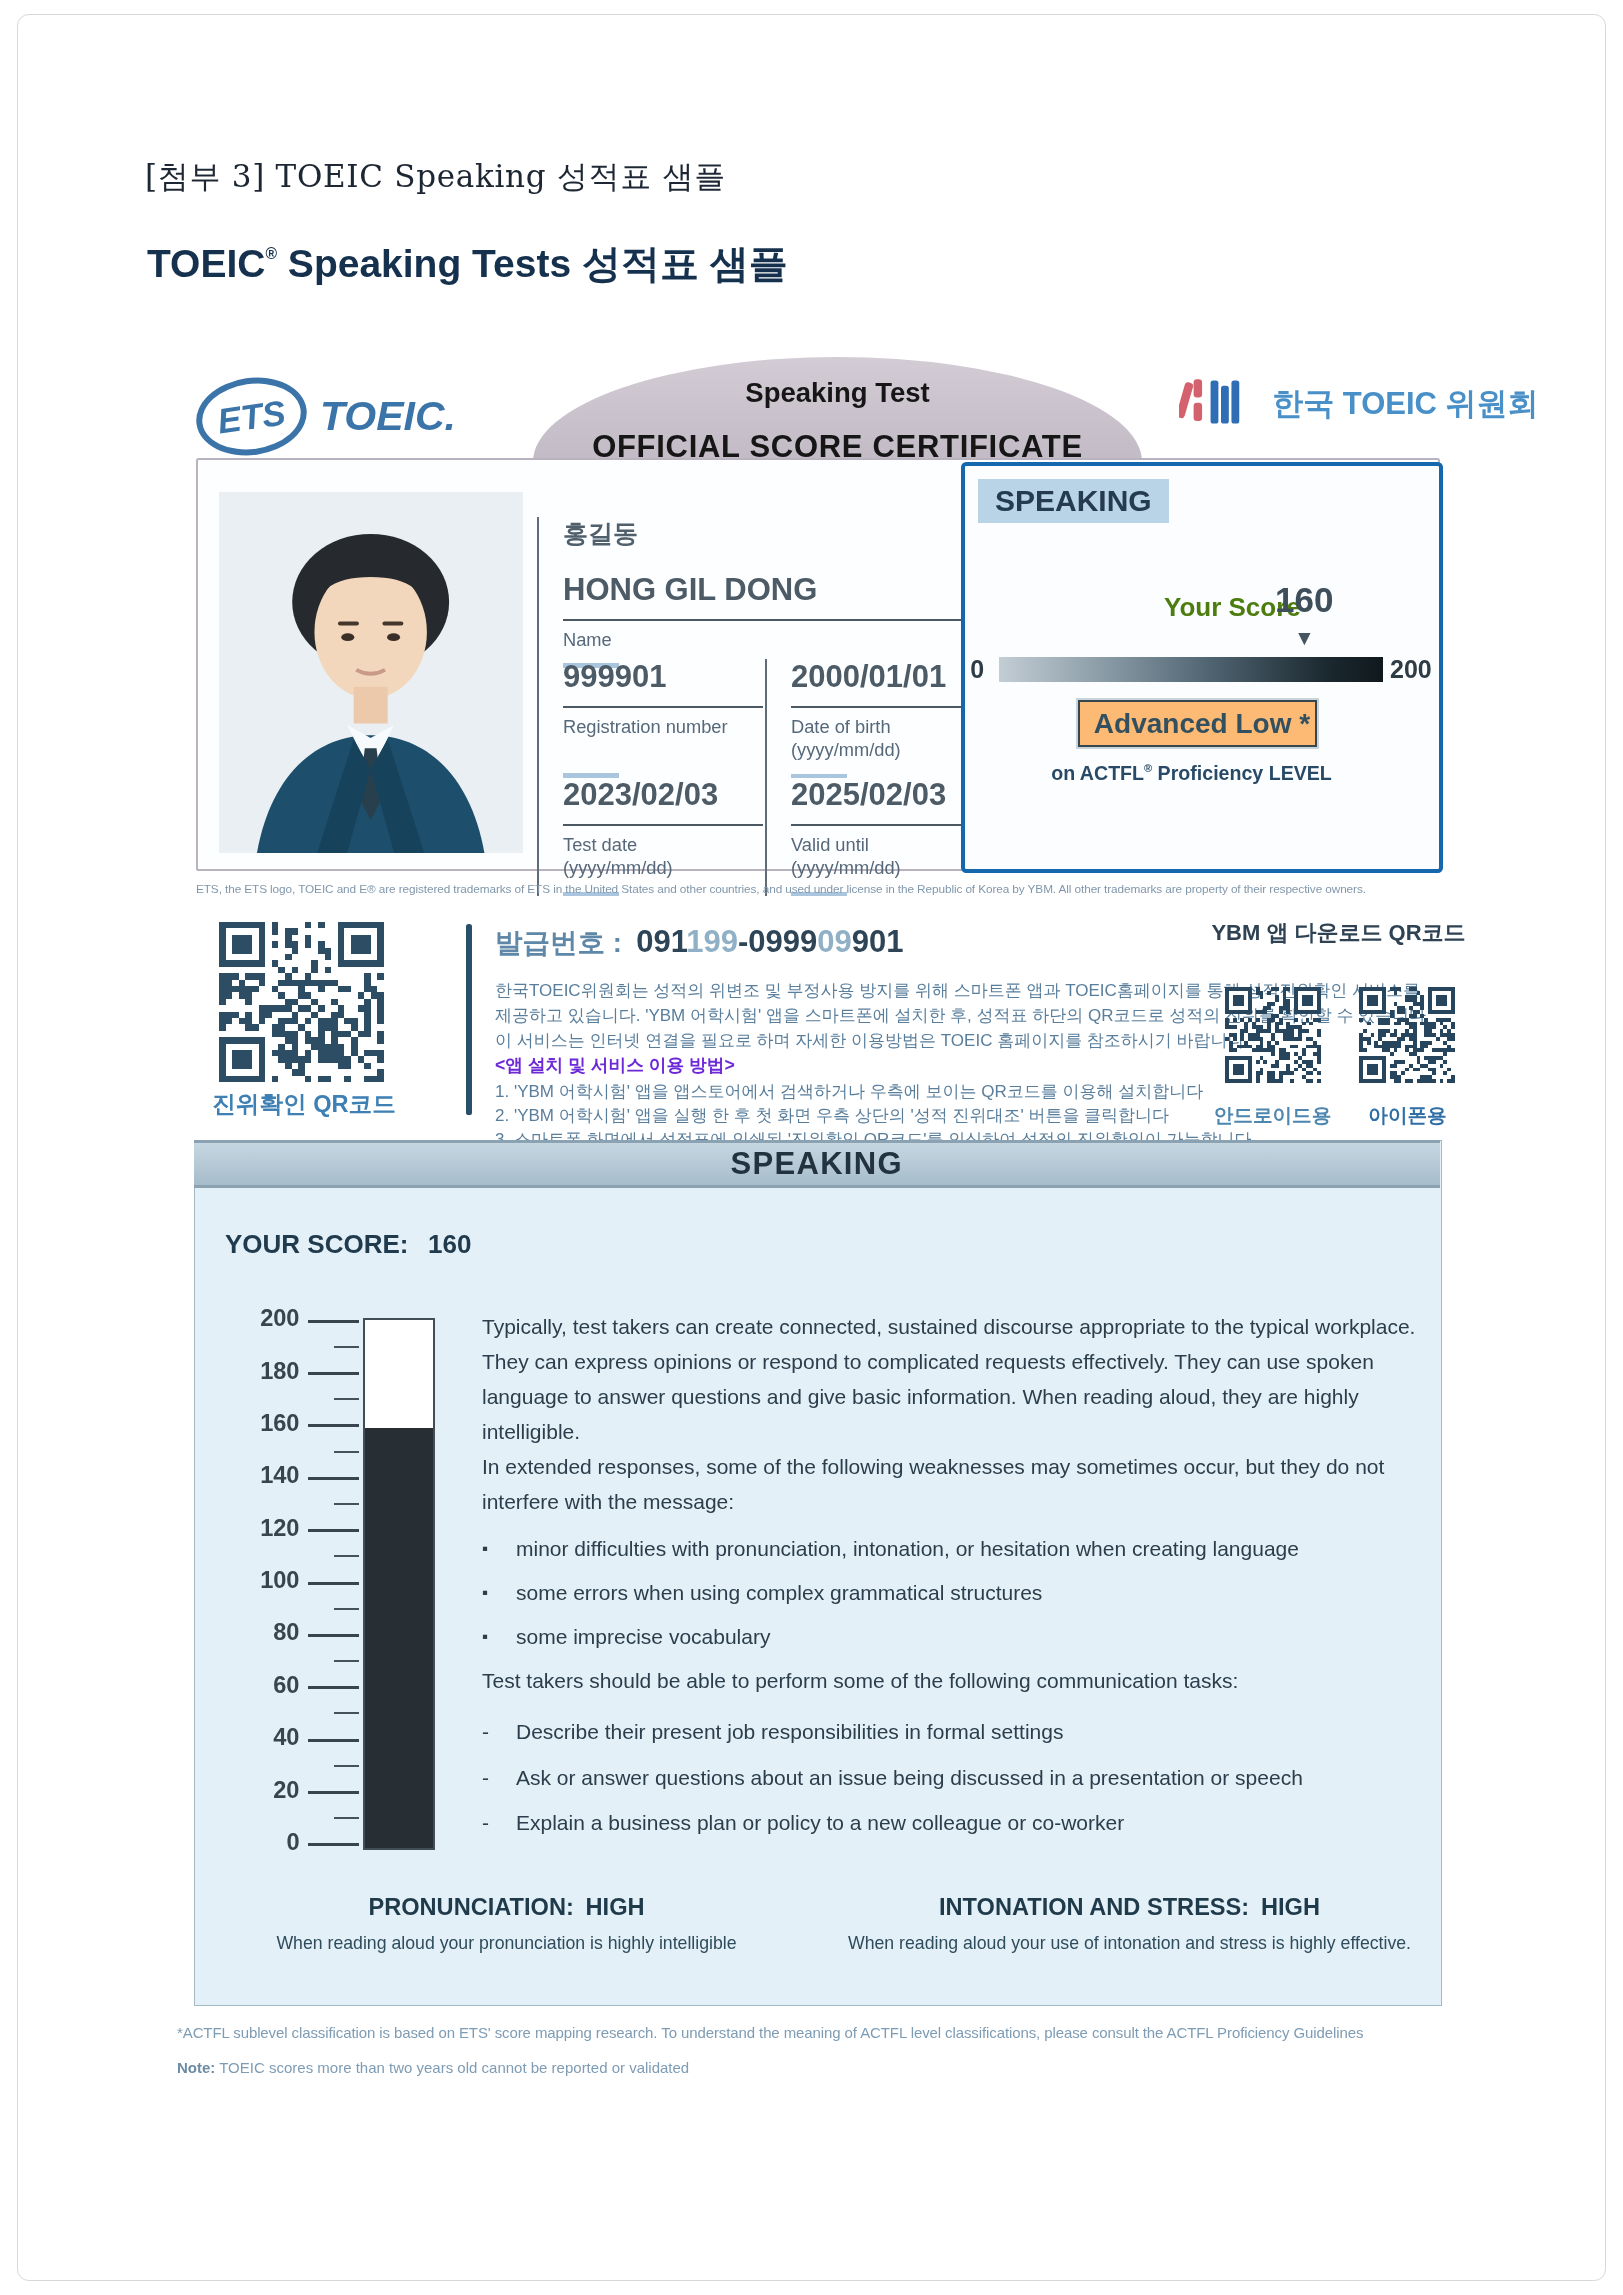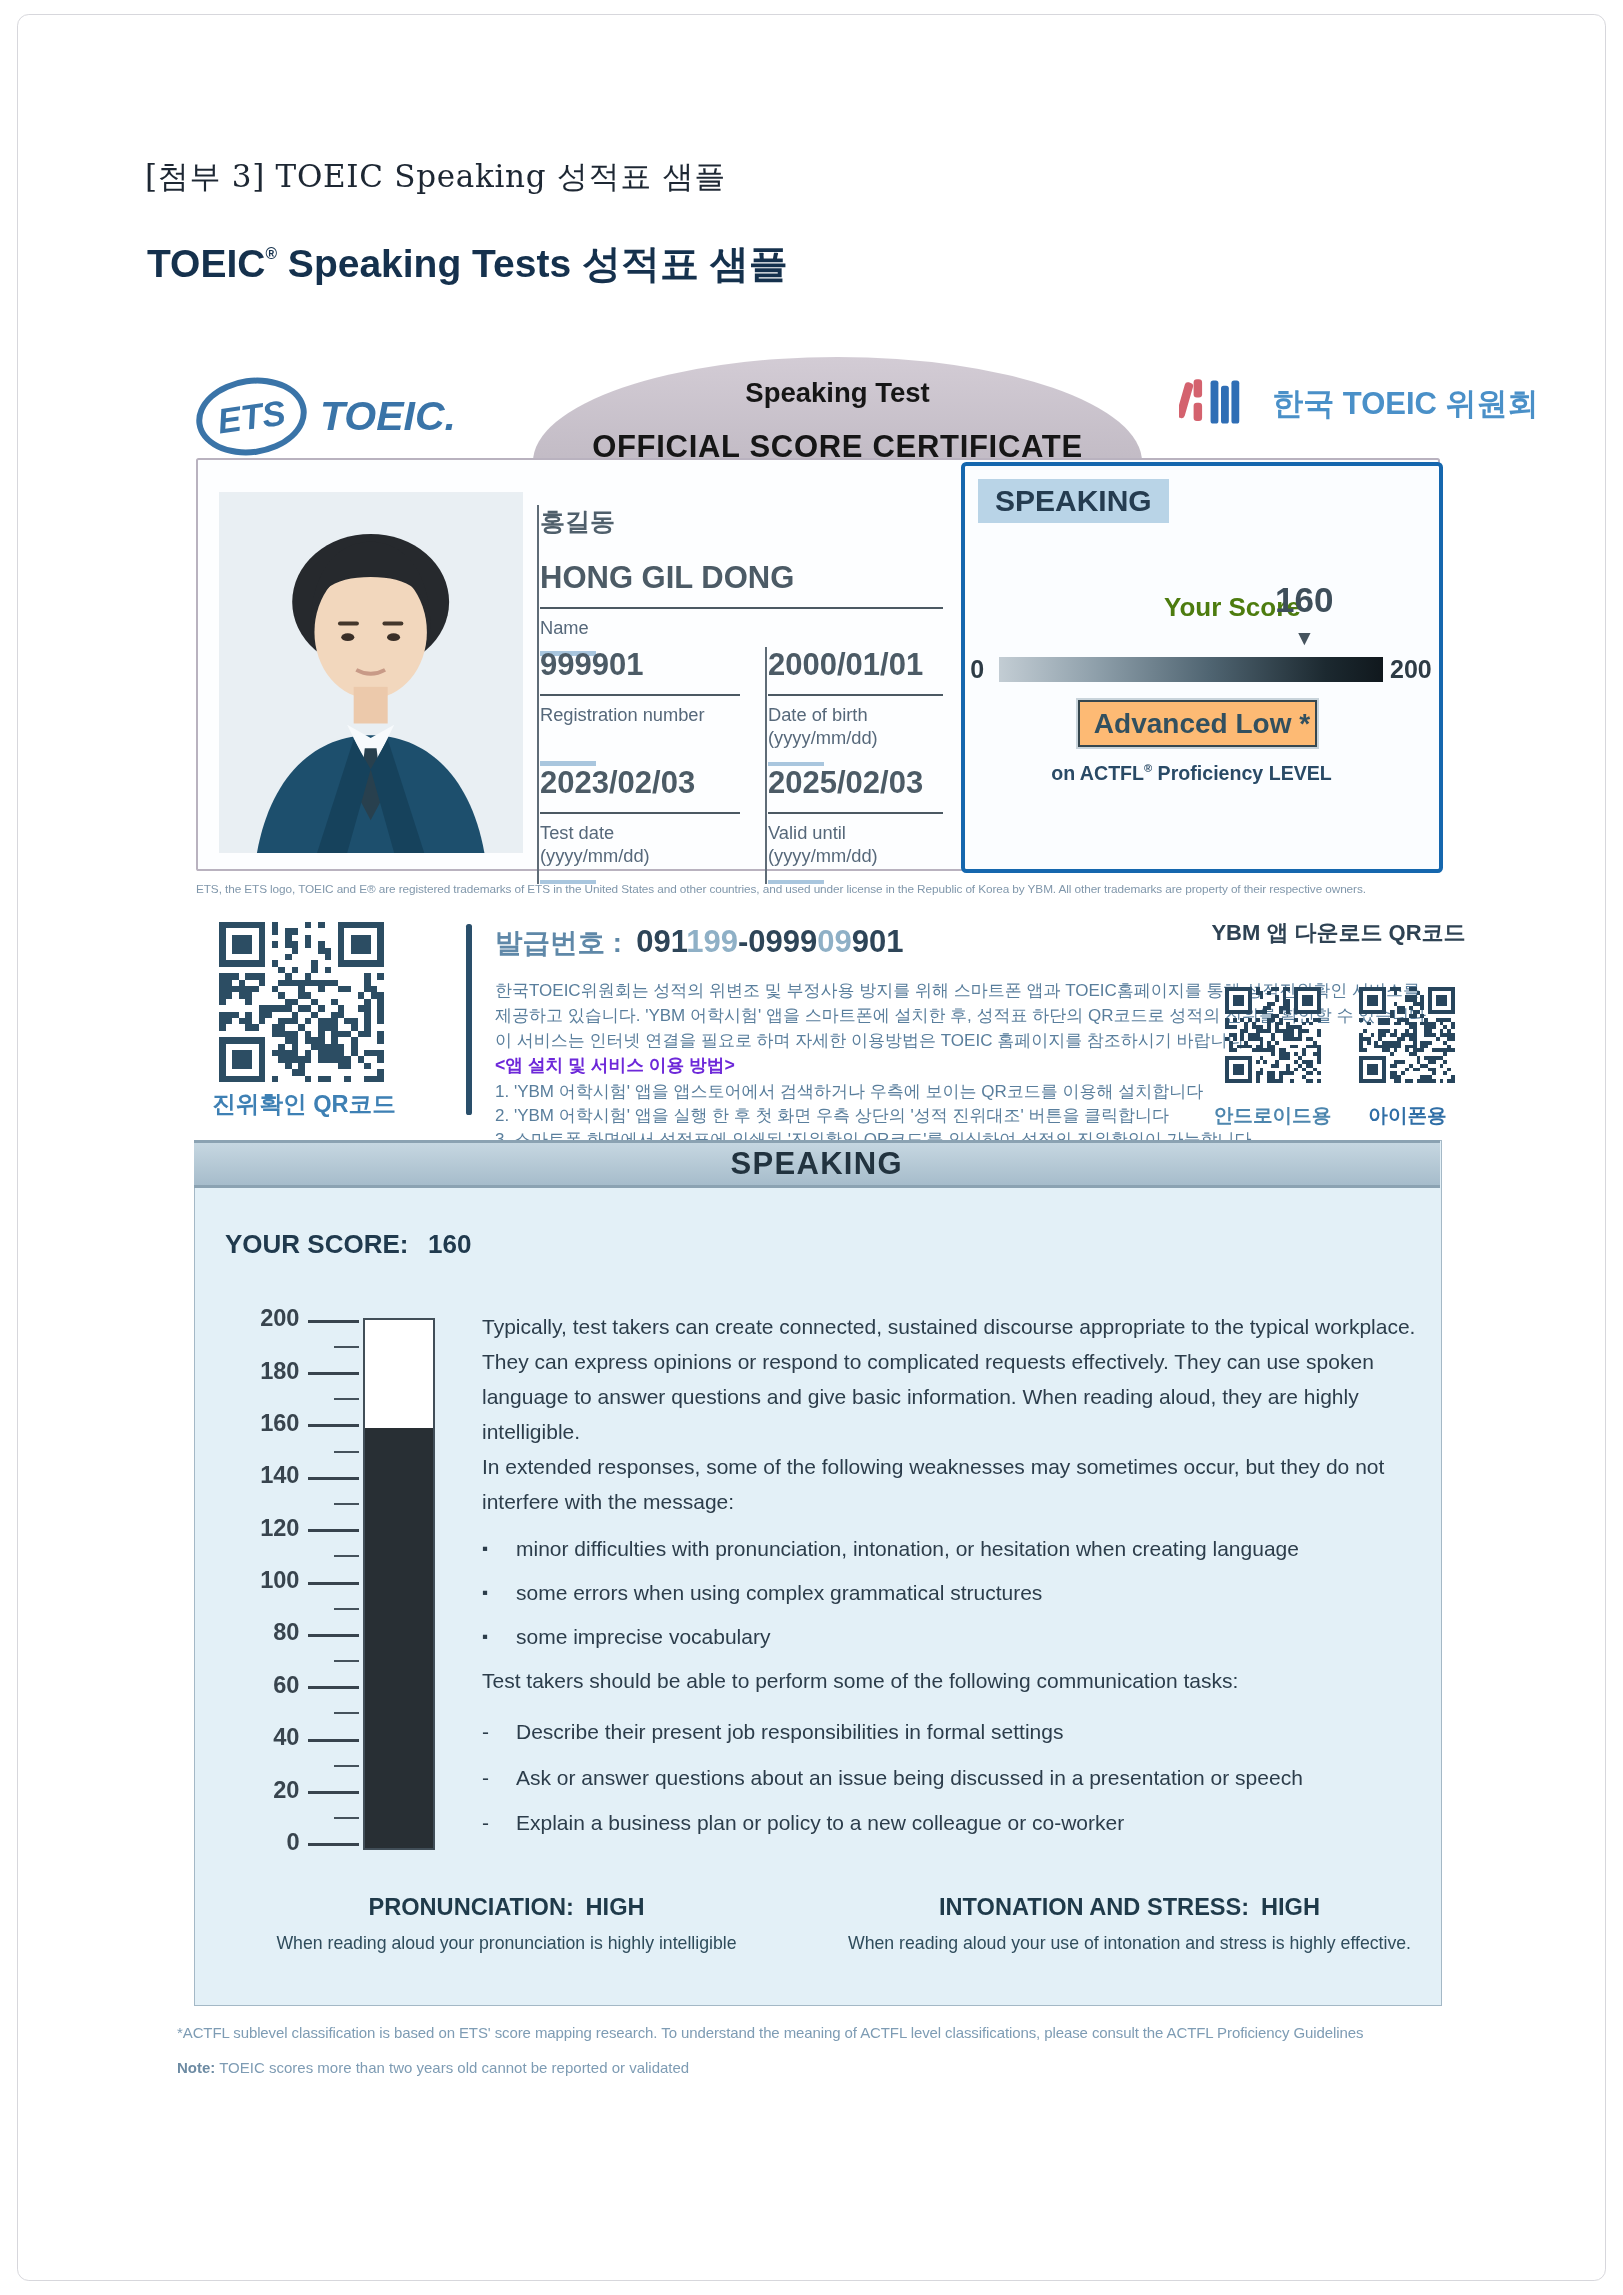--- a/index.html
+++ b/index.html
@@ -29,21 +29,21 @@
   .arch-line1{margin-top:19.6px;font-size:27.5px;font-weight:800;}
   .arch-line2{margin-top:20px;font-size:31px;font-weight:800;letter-spacing:0.7px;}
   .ybm-logo{left:1179px;top:374px;display:flex;align-items:center;}
   .ybm-text{margin-left:9.2px;font-size:31px;font-weight:600;color:#4a90c8;}
 
   
   .cert-box{left:196px;top:458px;width:1240px;height:409px;background:#fdfeff;
             border:2.6px solid #b9b2bf;border-radius:2.6px;}
   .photo{left:219px;top:492px;width:304px;height:361px;overflow:hidden;}
 
-  .cell{position:absolute;border-left:2.6px solid #5f6c77;padding-left:1px;}
+  .cell{position:absolute;border-left:2.6px solid #5f6c77;padding-left:24px;margin-top:12px;}
   .cell .value-kr{font-size:25px;font-weight:700;color:#4f5f6b;}
   .cell .value{font-size:31px;font-weight:700;color:#4c5b66;}
   .cell .rule{height:2.6px;background:#4c5963;margin-top:10.5px;}
   .cell .label{font-size:18.3px;color:#56687a;margin-top:6.5px;line-height:23.6px;}
   .cell .accent{width:56px;height:4.6px;background:#a9c6de;margin-top:11.8px;}
 
   
   .speak-box{left:961px;top:462px;width:474px;height:403px;background:#fbfdff;
              border:4.6px solid #1567ae;border-radius:5.2px;}
   .speak-label{position:absolute;left:13px;top:13px;background:#b9d4e7;

